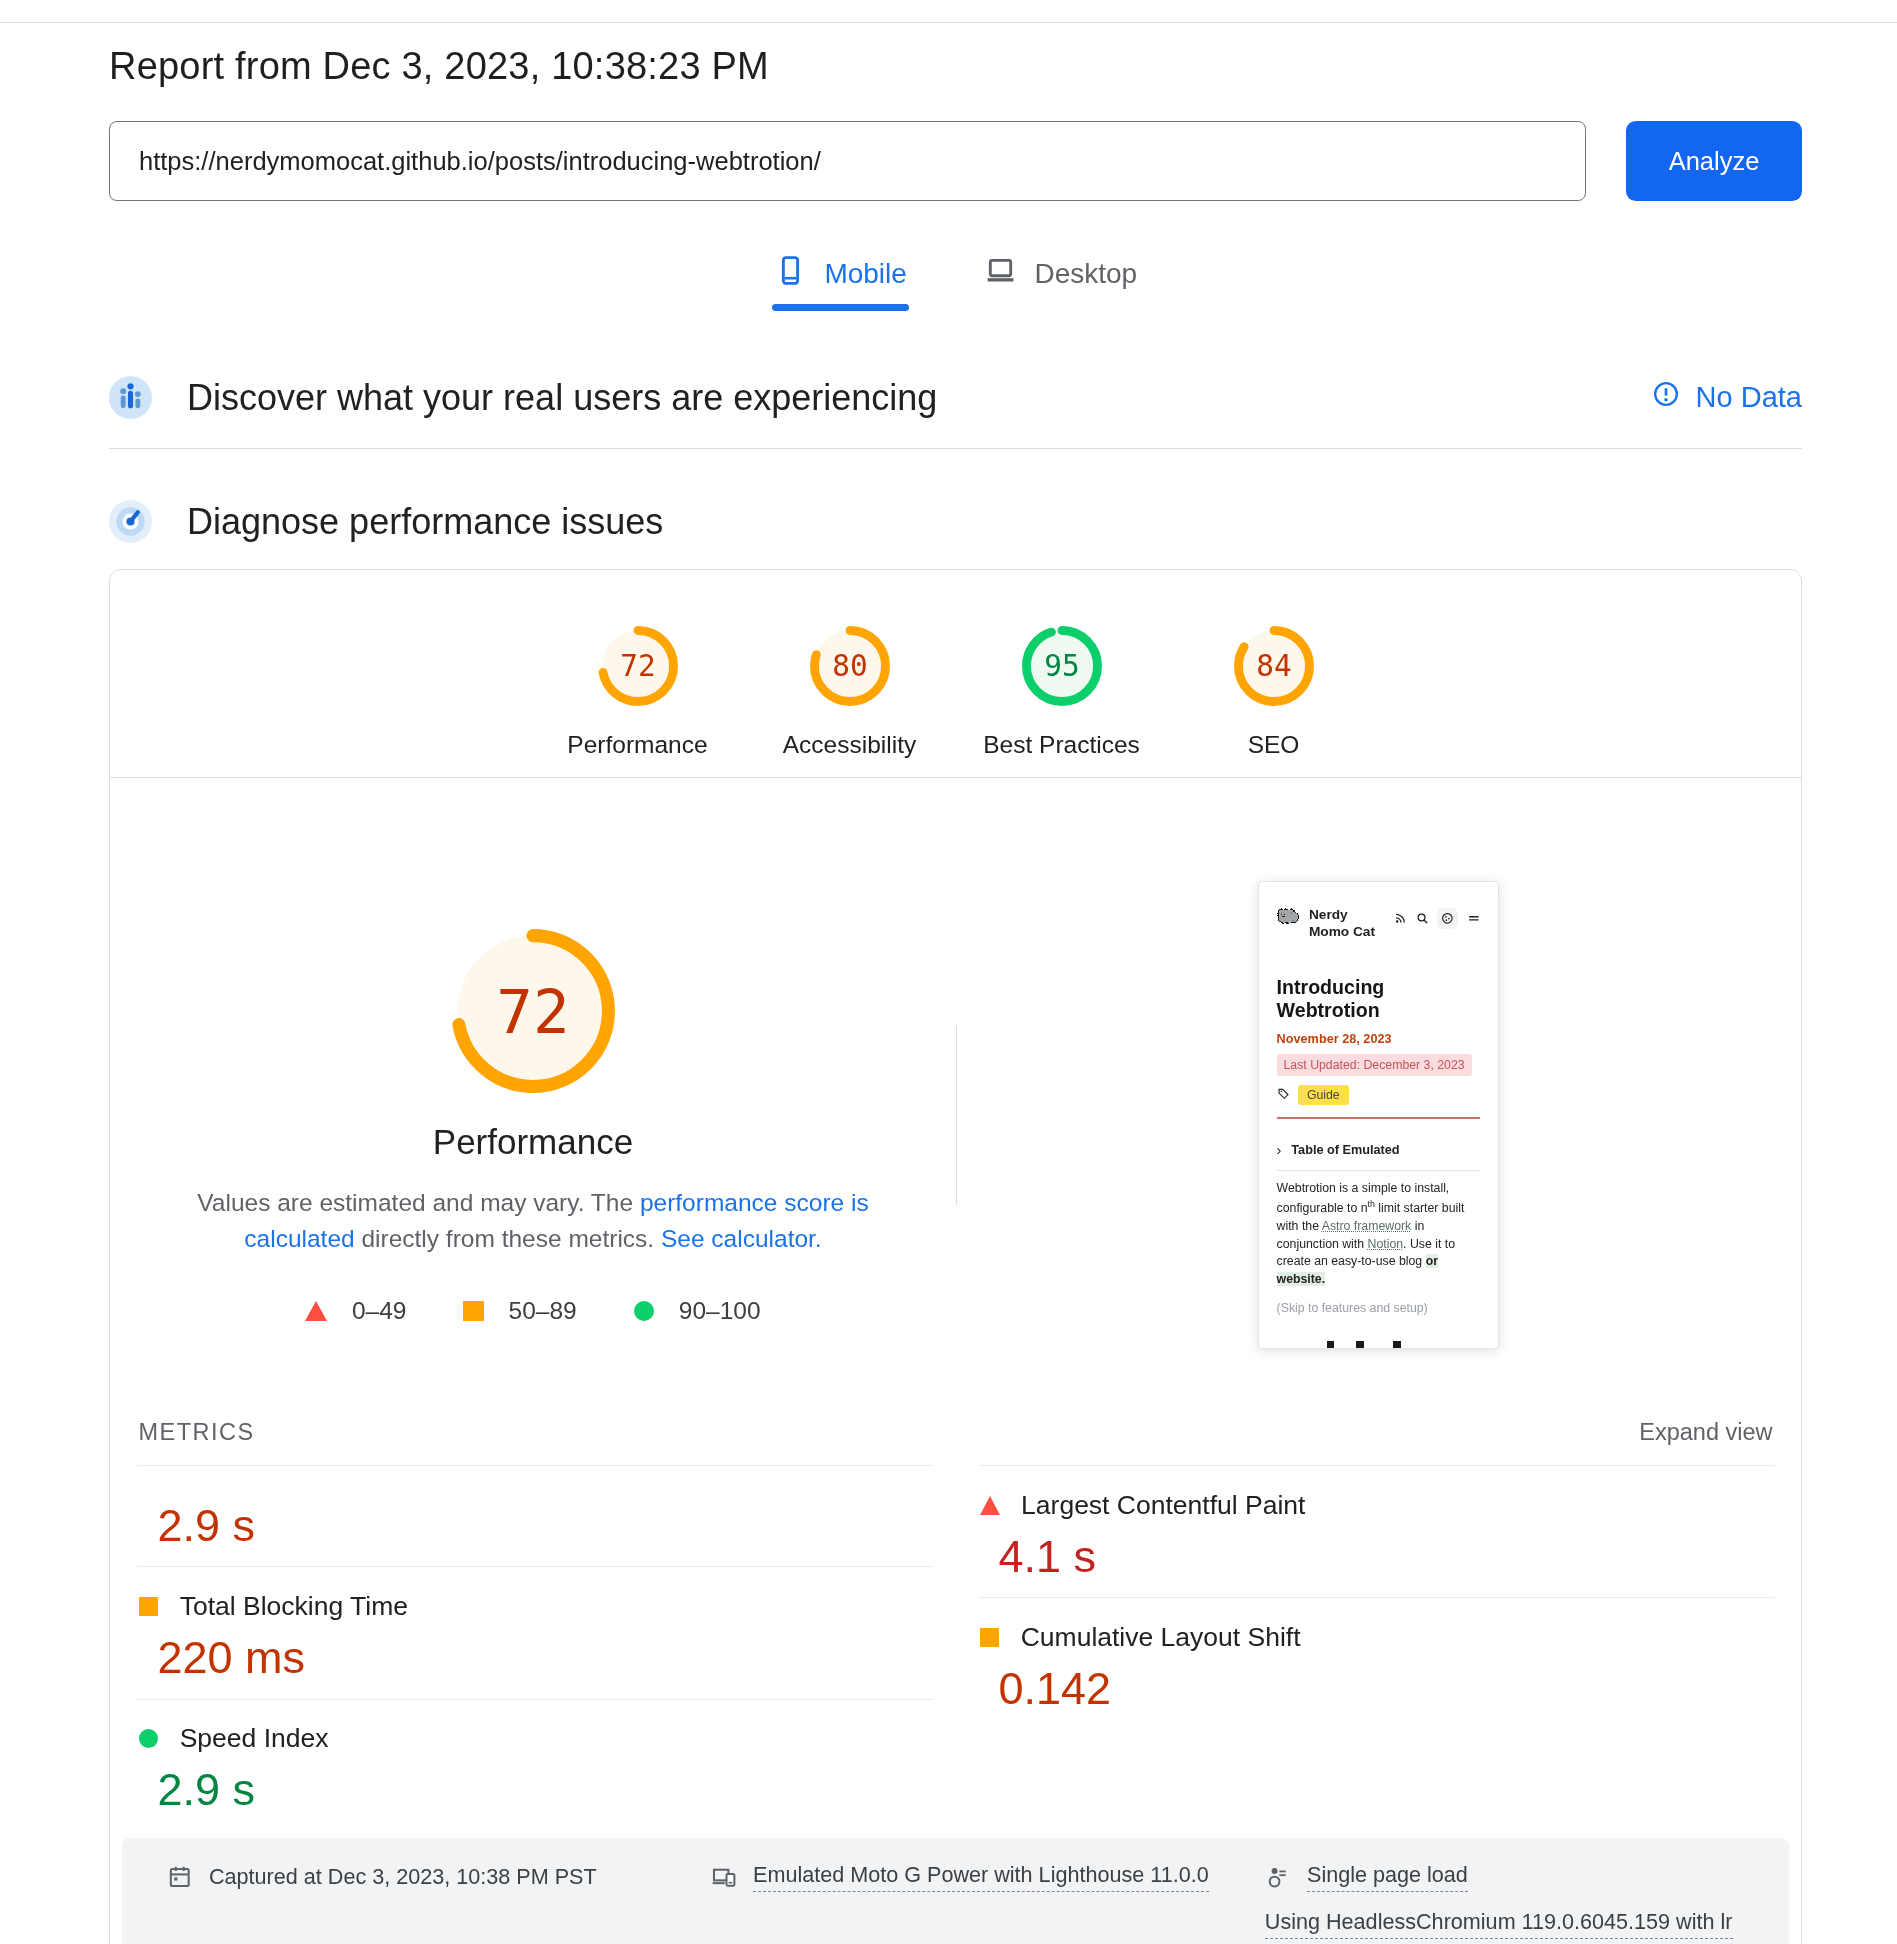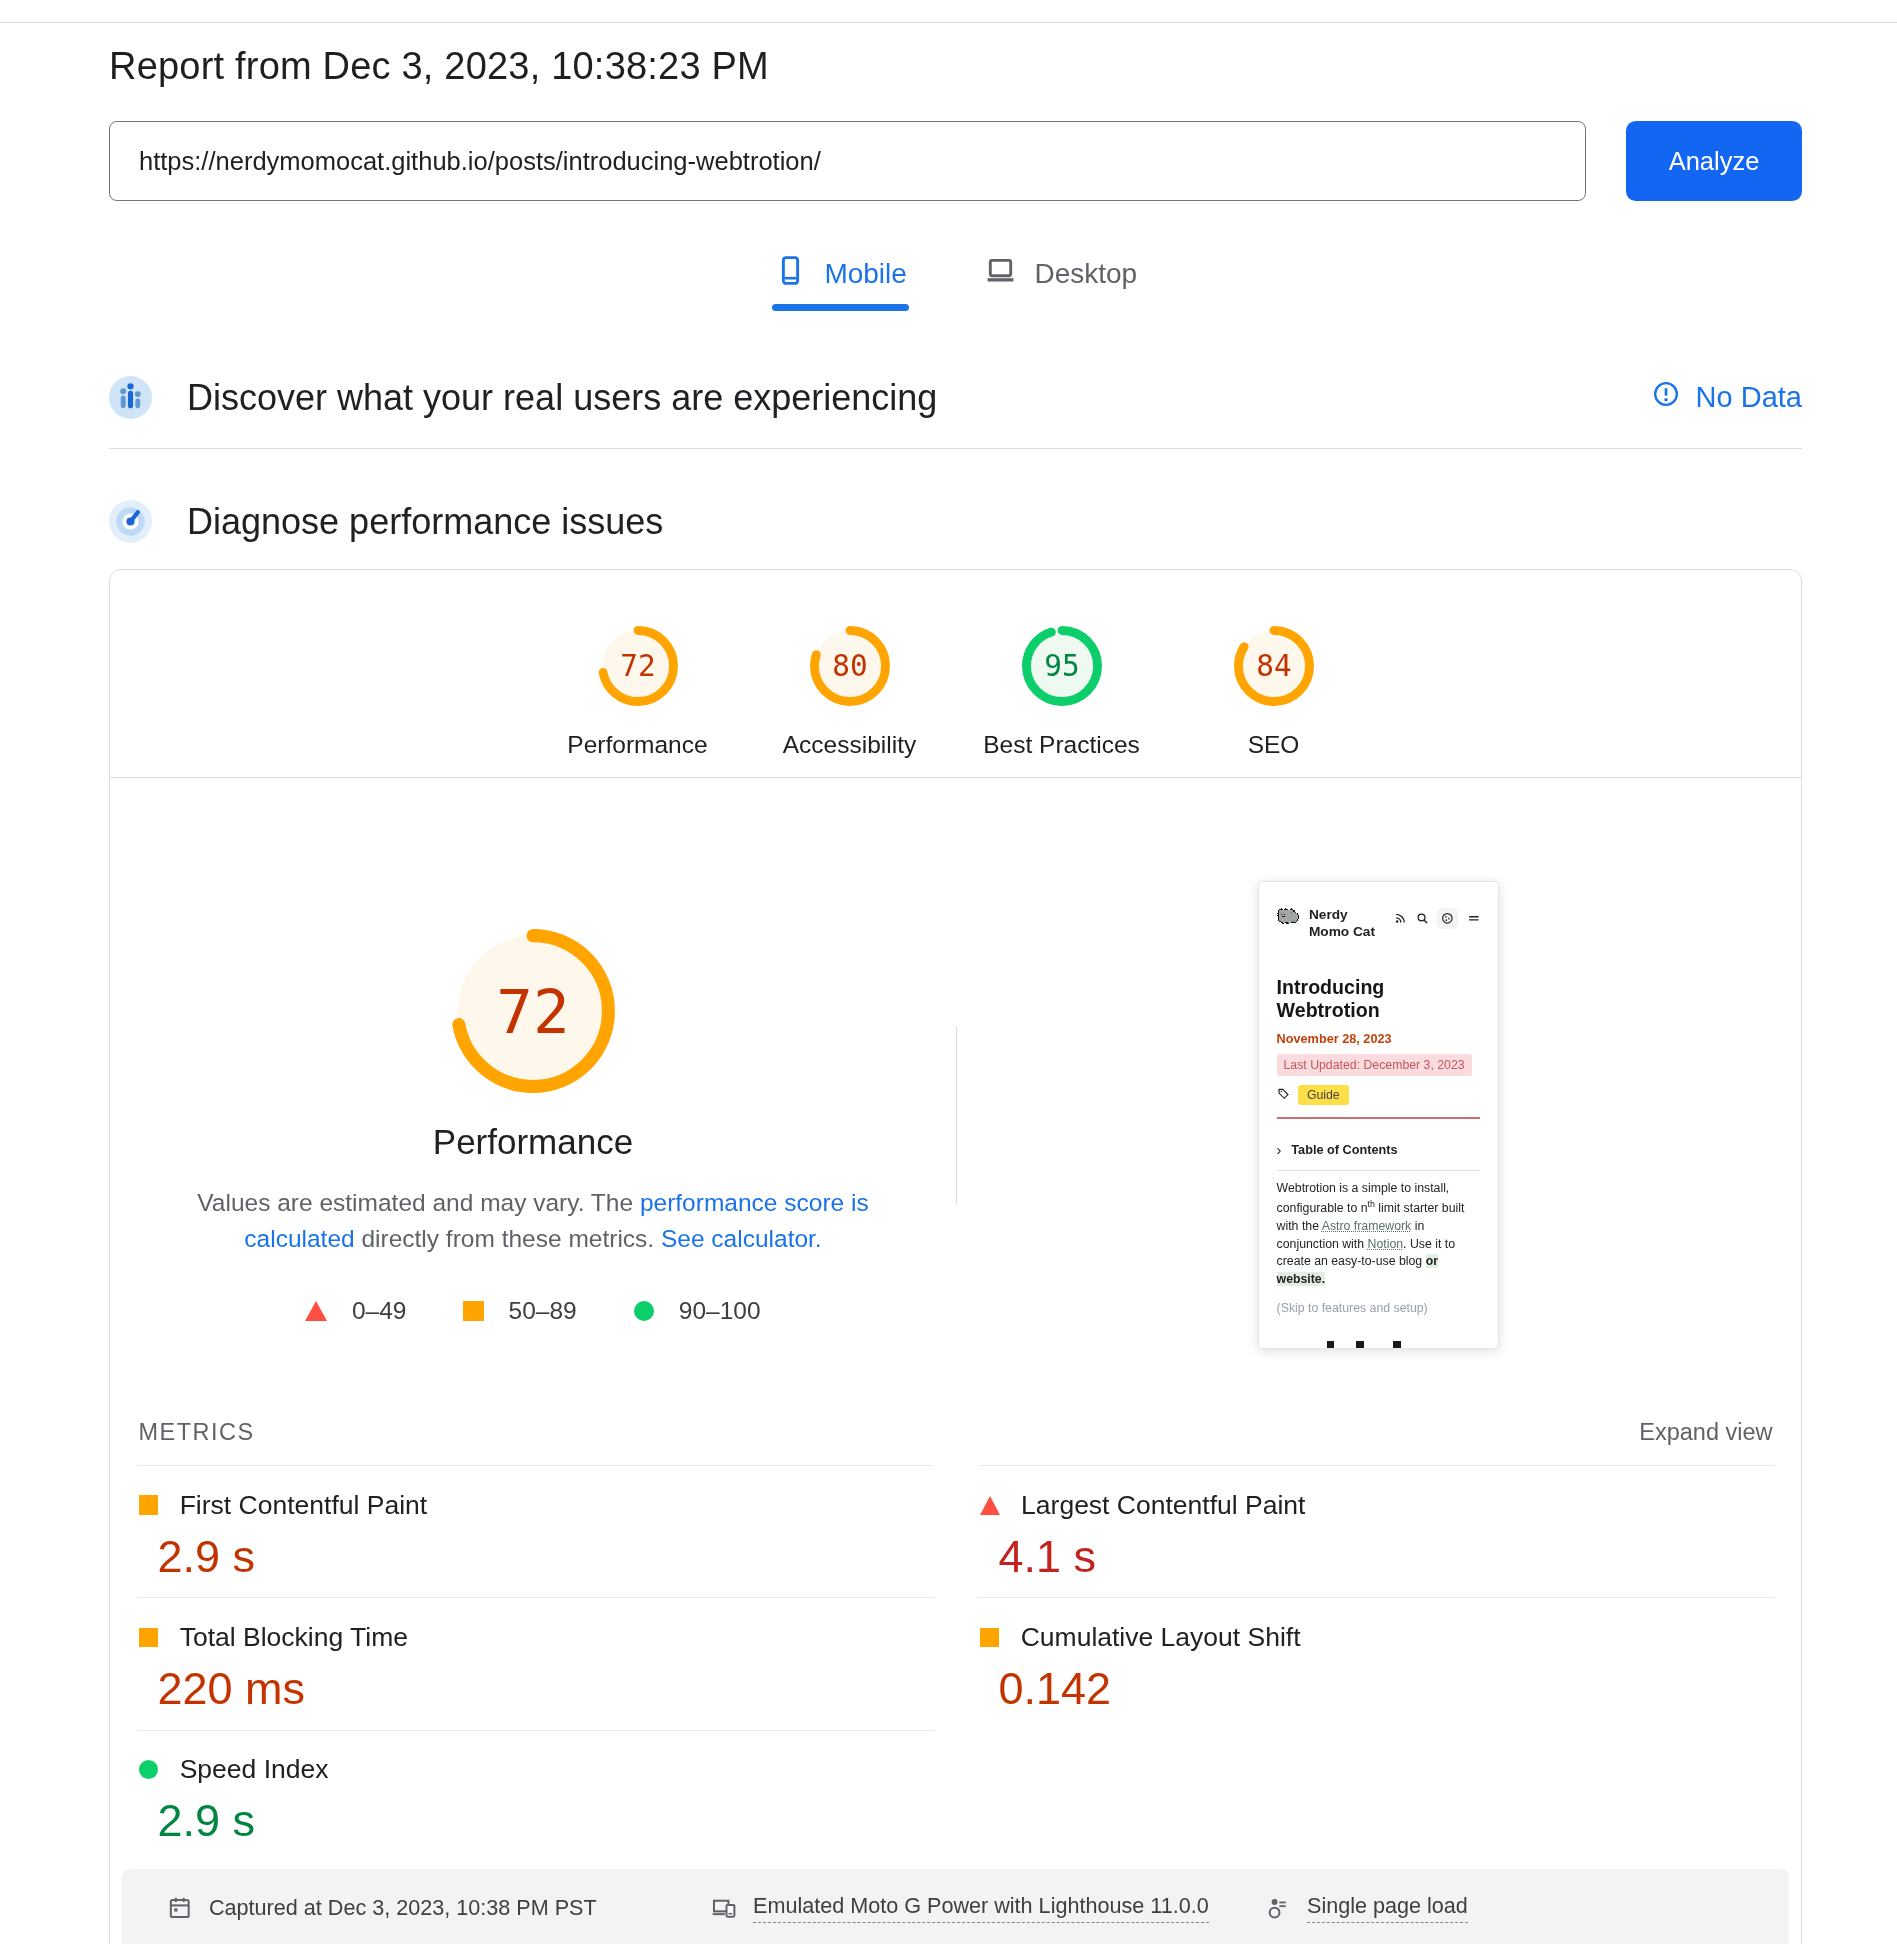--- a/index.html
+++ b/index.html
@@ -493,21 +493,21 @@
             <div class="thumb-tag-row">
               <span><svg width="13.7" height="13.7" viewBox="0 0 20 20" fill="none">
                     <path d="M3 3.5 h5.4 l7.6 7.6 -5.4 5.4 -7.6 -7.6 z" stroke="#202124" stroke-width="1.7"></path>
                     <circle cx="6.4" cy="6.6" r="1.2" fill="#202124"></circle>
                   </svg></span>
               <span class="thumb-tag-pill">Guide</span>
             </div>
             <div class="thumb-red-divider"></div>
             <div class="thumb-toc">
               <span class="chev">›</span>
-              <span>Table of Contents</span>
+              <span>Table of Emulated</span>
             </div>
             <div class="thumb-gray-divider"></div>
             <p class="thumb-excerpt"><span>Webtrotion is a simple to install, configurable to n</span><sup>th</sup><span> limit starter built with the </span><span class="t-link">Astro framework</span><span> in conjunction with </span><span class="t-link">Notion</span><span>. Use it to create an easy-to-use blog </span><span class="thumb-highlight">or website.</span></p>
             <div class="thumb-skip">(Skip to features and setup)</div>
             <div class="thumb-cat"><svg width="147" height="103" shape-rendering="crispEdges" viewBox="0 0 150 105">
                   <rect x="22.5" y="0" width="7.5" height="7.5" fill="#1A1A1A"></rect>
                   <rect x="52.5" y="0" width="7.5" height="7.5" fill="#1A1A1A"></rect>
                   <rect x="90" y="0" width="7.5" height="7.5" fill="#1A1A1A"></rect>
                   <rect x="15" y="7.5" width="7.5" height="7.5" fill="#1A1A1A"></rect>
                   <rect x="22.5" y="7.5" width="7.5" height="7.5" fill="#1A1A1A"></rect>
@@ -709,24 +709,20 @@
       </div>
 
       <div class="metrics-section">
         <div class="metrics-header">
           <span class="metrics-heading">METRICS</span>
           <span class="expand-view">Expand view</span>
         </div>
         <div class="metrics-grid">
           <div class="metrics-col">
             <div class="metric-cell rating-average">
-              <div class="metric-head">
-                <span class="metric-icon"></span>
-                <span class="metric-name">First Contentful Paint</span>
-              </div>
               <div class="metric-value">2.9 s</div>
             </div>
             <div class="metric-cell rating-average">
               <div class="metric-head">
                 <span class="metric-icon"></span>
                 <span class="metric-name">Total Blocking Time</span>
               </div>
               <div class="metric-value">220 ms</div>
             </div>
             <div class="metric-cell rating-good">

